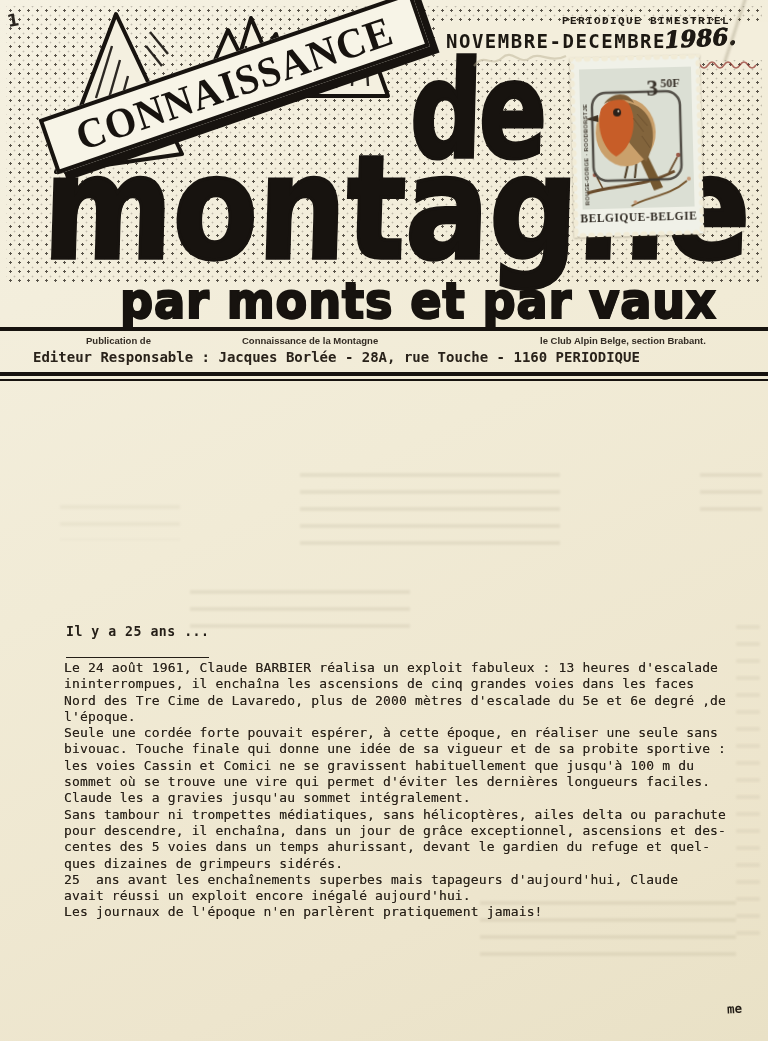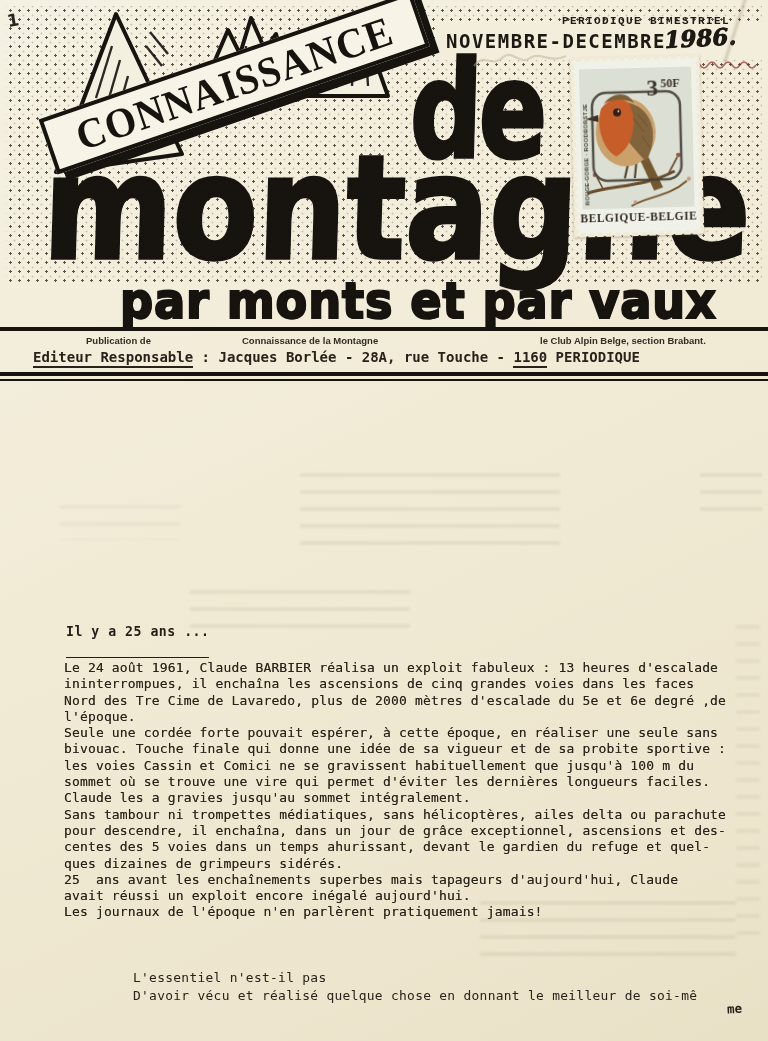--- a/index.html
+++ b/index.html
@@ -66,21 +66,21 @@
   .rule-bottom{top:372px; height:4px;}
   .rule-bottom-thin{top:379px; height:1.5px;}
   .pub-line{position:absolute; top:335px; left:0; width:768px; z-index:6;
     font-family:"Liberation Sans",sans-serif; font-weight:bold; font-size:9.5px; color:#332c24;}
   .pub-line .seg{position:absolute; white-space:nowrap;padding-left:38px;}
   .pub-left{left:48px;} .pub-center{left:204px;} .pub-right{left:502px;}
   .editor-line{
     position:absolute; left:33px; top:349px; z-index:6; white-space:pre;
     font-family:"DejaVu Sans Mono",monospace; font-size:14px; color:#29221a; font-weight:bold;
   }
-  .u{border-bottom:2px solid #29221a; padding-bottom:1px;}
+  .u{border-bottom:2px solid #29221a; padding-bottom:14px;}
   .heading{
     position:absolute; left:66px; top:624px; display:inline-block;
     font-size:13.2px; font-weight:bold; letter-spacing:.5px; color:#241e17;
     border-bottom:1.7px solid #241e17; padding-bottom:18px; white-space:pre;
   }
   .body-text{
     position:absolute; left:64px; top:660px; white-space:pre;
     font-size:13px; line-height:16.3px; letter-spacing:.15px; color:#29221a;
     text-shadow:0 0 .4px rgba(30,24,16,.55);
   }
@@ -222,18 +222,16 @@
 sommet où se trouve une vire qui permet d'éviter les dernières longueurs faciles.
 Claude les a gravies jusqu'au sommet intégralement.
 Sans tambour ni trompettes médiatiques, sans hélicoptères, ailes delta ou parachute
 pour descendre, il enchaîna, dans un jour de grâce exceptionnel, ascensions et des-
 centes des 5 voies dans un temps ahurissant, devant le gardien du refuge et quel-
 ques dizaines de grimpeurs sidérés.
 25  ans avant les enchaînements superbes mais tapageurs d'aujourd'hui, Claude
 avait réussi un exploit encore inégalé aujourd'hui.
 Les journaux de l'époque n'en parlèrent pratiquement jamais!</div>
 
-  <div class="closing"><span>L'essentiel n'est-il pas</span>
-<span>D'avoir vécu et réalisé quelque chose en donnant le meilleur de soi-mê</span></div>
   <div class="overflow-word">me</div>
 
   <div class="crease"></div>
 </div>
 
 </body></html>

